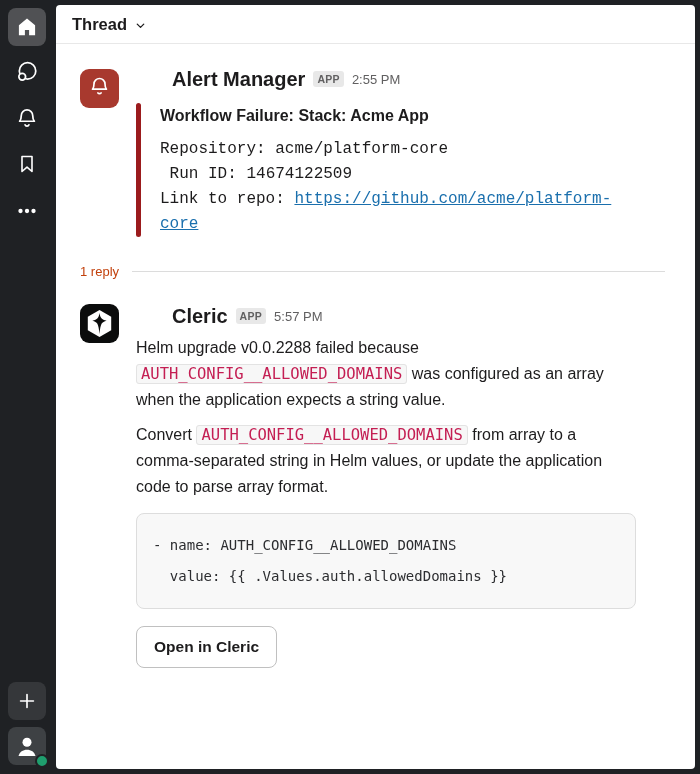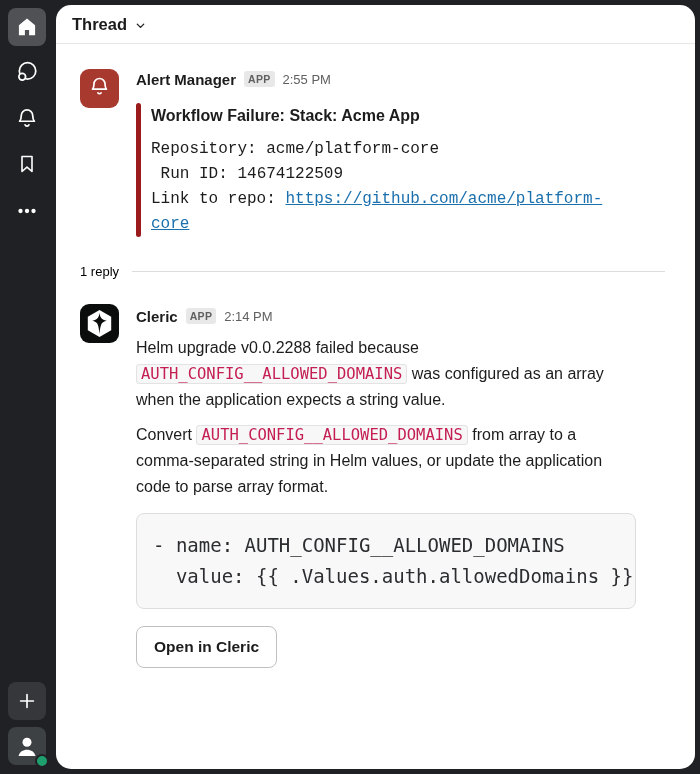--- a/index.html
+++ b/index.html
@@ -24,77 +24,77 @@
   .rail-icon { display:flex; }
   .user-btn { background:#3e4144; }
   .presence-dot {
     position:absolute; right:-3px; bottom:-3px; width:14px; height:14px;
     border-radius:50%; background:#1f9e6e; border:2.5px solid #1f2124;
   }
 
   
   .panel {
     position:absolute; left:56px; top:5px; width:639px; height:764px;
-    background:#ffffff; border-radius:15px; overflow:hidden;
+    background:#ffffff; border-radius:4px; overflow:hidden;
   }
   .panel-header {
     height:39px; display:flex; align-items:center; gap:7px;
     padding:0 16px; border-bottom:1px solid #e8e8e8;
   }
   .panel-title { font-size:16.5px; font-weight:700; }
   .chev { margin-top:2px; display:flex; }
 
   .content { padding:25px 30px 0 24px; }
 
   
   .msg { display:flex; gap:17px; }
   .avatar {
     width:39px; height:39px; border-radius:9px; flex:none;
     display:flex; align-items:center; justify-content:center;
   }
   .avatar.alert { background:#a8392e; }
   .msg-body { width:500px; }
   .name-row { display:flex; align-items:center; gap:8px; height:20px; }
-  .sender { font-size:15px; font-weight:800; }
+  .sender { font-size:20px; font-weight:800;margin-left:36px; }
   .app-badge {
     background:#e8e8e8; color:#616061; font-size:10.5px; font-weight:700;
     padding:2px 4px; border-radius:3px; letter-spacing:.3px;
   }
   .timestamp { color:#616061; font-size:13px; }
 
   
-  .attachment { position:relative; margin-top:14px; padding-left:15px; }
+  .attachment { position:relative; margin-top:14px; padding-left:24px; }
   .attach-bar {
     position:absolute; left:0; top:0; bottom:0; width:5px;
     background:#9b1b1d; border-radius:4px;
   }
   .attach-title { font-size:16px; font-weight:700; line-height:25px; margin-bottom:9px; }
   .attach-line { font-size:16px; line-height:25px; white-space:pre-wrap;font-family:Liberation Mono, monospace; }
   .repo-link { color:#1a6fad; text-decoration:underline; cursor:pointer; }
 
   
   .reply-divider { display:flex; align-items:center; gap:13px; margin-top:27px; }
-  .reply-count { color:#000000; font-size:13px; white-space:nowrap; }
+  .reply-count { color:#c2410c; font-size:13px; white-space:nowrap; }
   .divider-line { flex:1; height:1px; background:#dcdcdc; }
 
   .reply-msg { margin-top:27px; }
 
   .para { font-size:16px; line-height:26px; margin-top:9px; }
   .inline-code {
     font-family:"DejaVu Sans Mono", monospace;
     font-size:15.5px; color:#c41e53;
     background:#f7f7f7; border:1px solid #e3e3e3; border-radius:3px;
     padding:0 4px;
   }
 
   .code-block {
     margin-top:13px; width:500px;
     background:#f8f8f8; border:1px solid #dddddd; border-radius:8px;
     padding:16px;
-    font-family:"DejaVu Sans Mono", monospace; font-size:19px;
+    font-family:"DejaVu Sans Mono", monospace; font-size:14px;
     color:#2c2d30;
   }
   .code-line { line-height:31px; white-space:pre; }
 
   .open-btn {
     margin-top:17px; display:inline-block;
     background:#ffffff; border:1px solid #c0c0c0; border-radius:8px;
     padding:0 17px; height:42px; line-height:32px;
     font-family:"Liberation Sans", sans-serif;
     font-size:15.5px; font-weight:700; color:#1d1c1d; cursor:pointer;
@@ -218,21 +218,21 @@
             <rect width="24" height="24" rx="5.6" fill="#0b0c0c"></rect>
             <path d="M12 3.7 19.2 7.85v8.3L12 20.3 4.8 16.15v-8.3Z" fill="#ffffff"></path>
             <path d="M12 5.6c.55 3.2 1.25 3.9 4.4 4.75-3.15.85-3.7 1.5-4.4 8.05-.7-6.55-1.25-7.2-4.4-8.05 3.15-.85 3.85-1.55 4.4-4.75Z" fill="#0b0c0c"></path>
           </svg>
         </span>
       </div>
       <div class="msg-body">
         <div class="name-row">
           <span class="sender">Cleric</span>
           <span class="app-badge">APP</span>
-          <span class="timestamp">2:14 PM</span>
+          <span class="timestamp">5:57 PM</span>
         </div>
 
         <p class="para"><span>Helm upgrade v0.0.2288 failed because </span><span class="inline-code">AUTH_CONFIG__ALLOWED_DOMAINS</span><span> was configured as an array when the application expects a string value.</span></p>
 
         <p class="para"><span>Convert </span><span class="inline-code">AUTH_CONFIG__ALLOWED_DOMAINS</span><span> from array to a comma-separated string in Helm values, or update the application code to parse array format.</span></p>
 
         <div class="code-block">
           <div class="code-line">- name: AUTH_CONFIG__ALLOWED_DOMAINS</div>
           <div class="code-line">  value: {{ .Values.auth.allowedDomains }}</div>
         </div>

